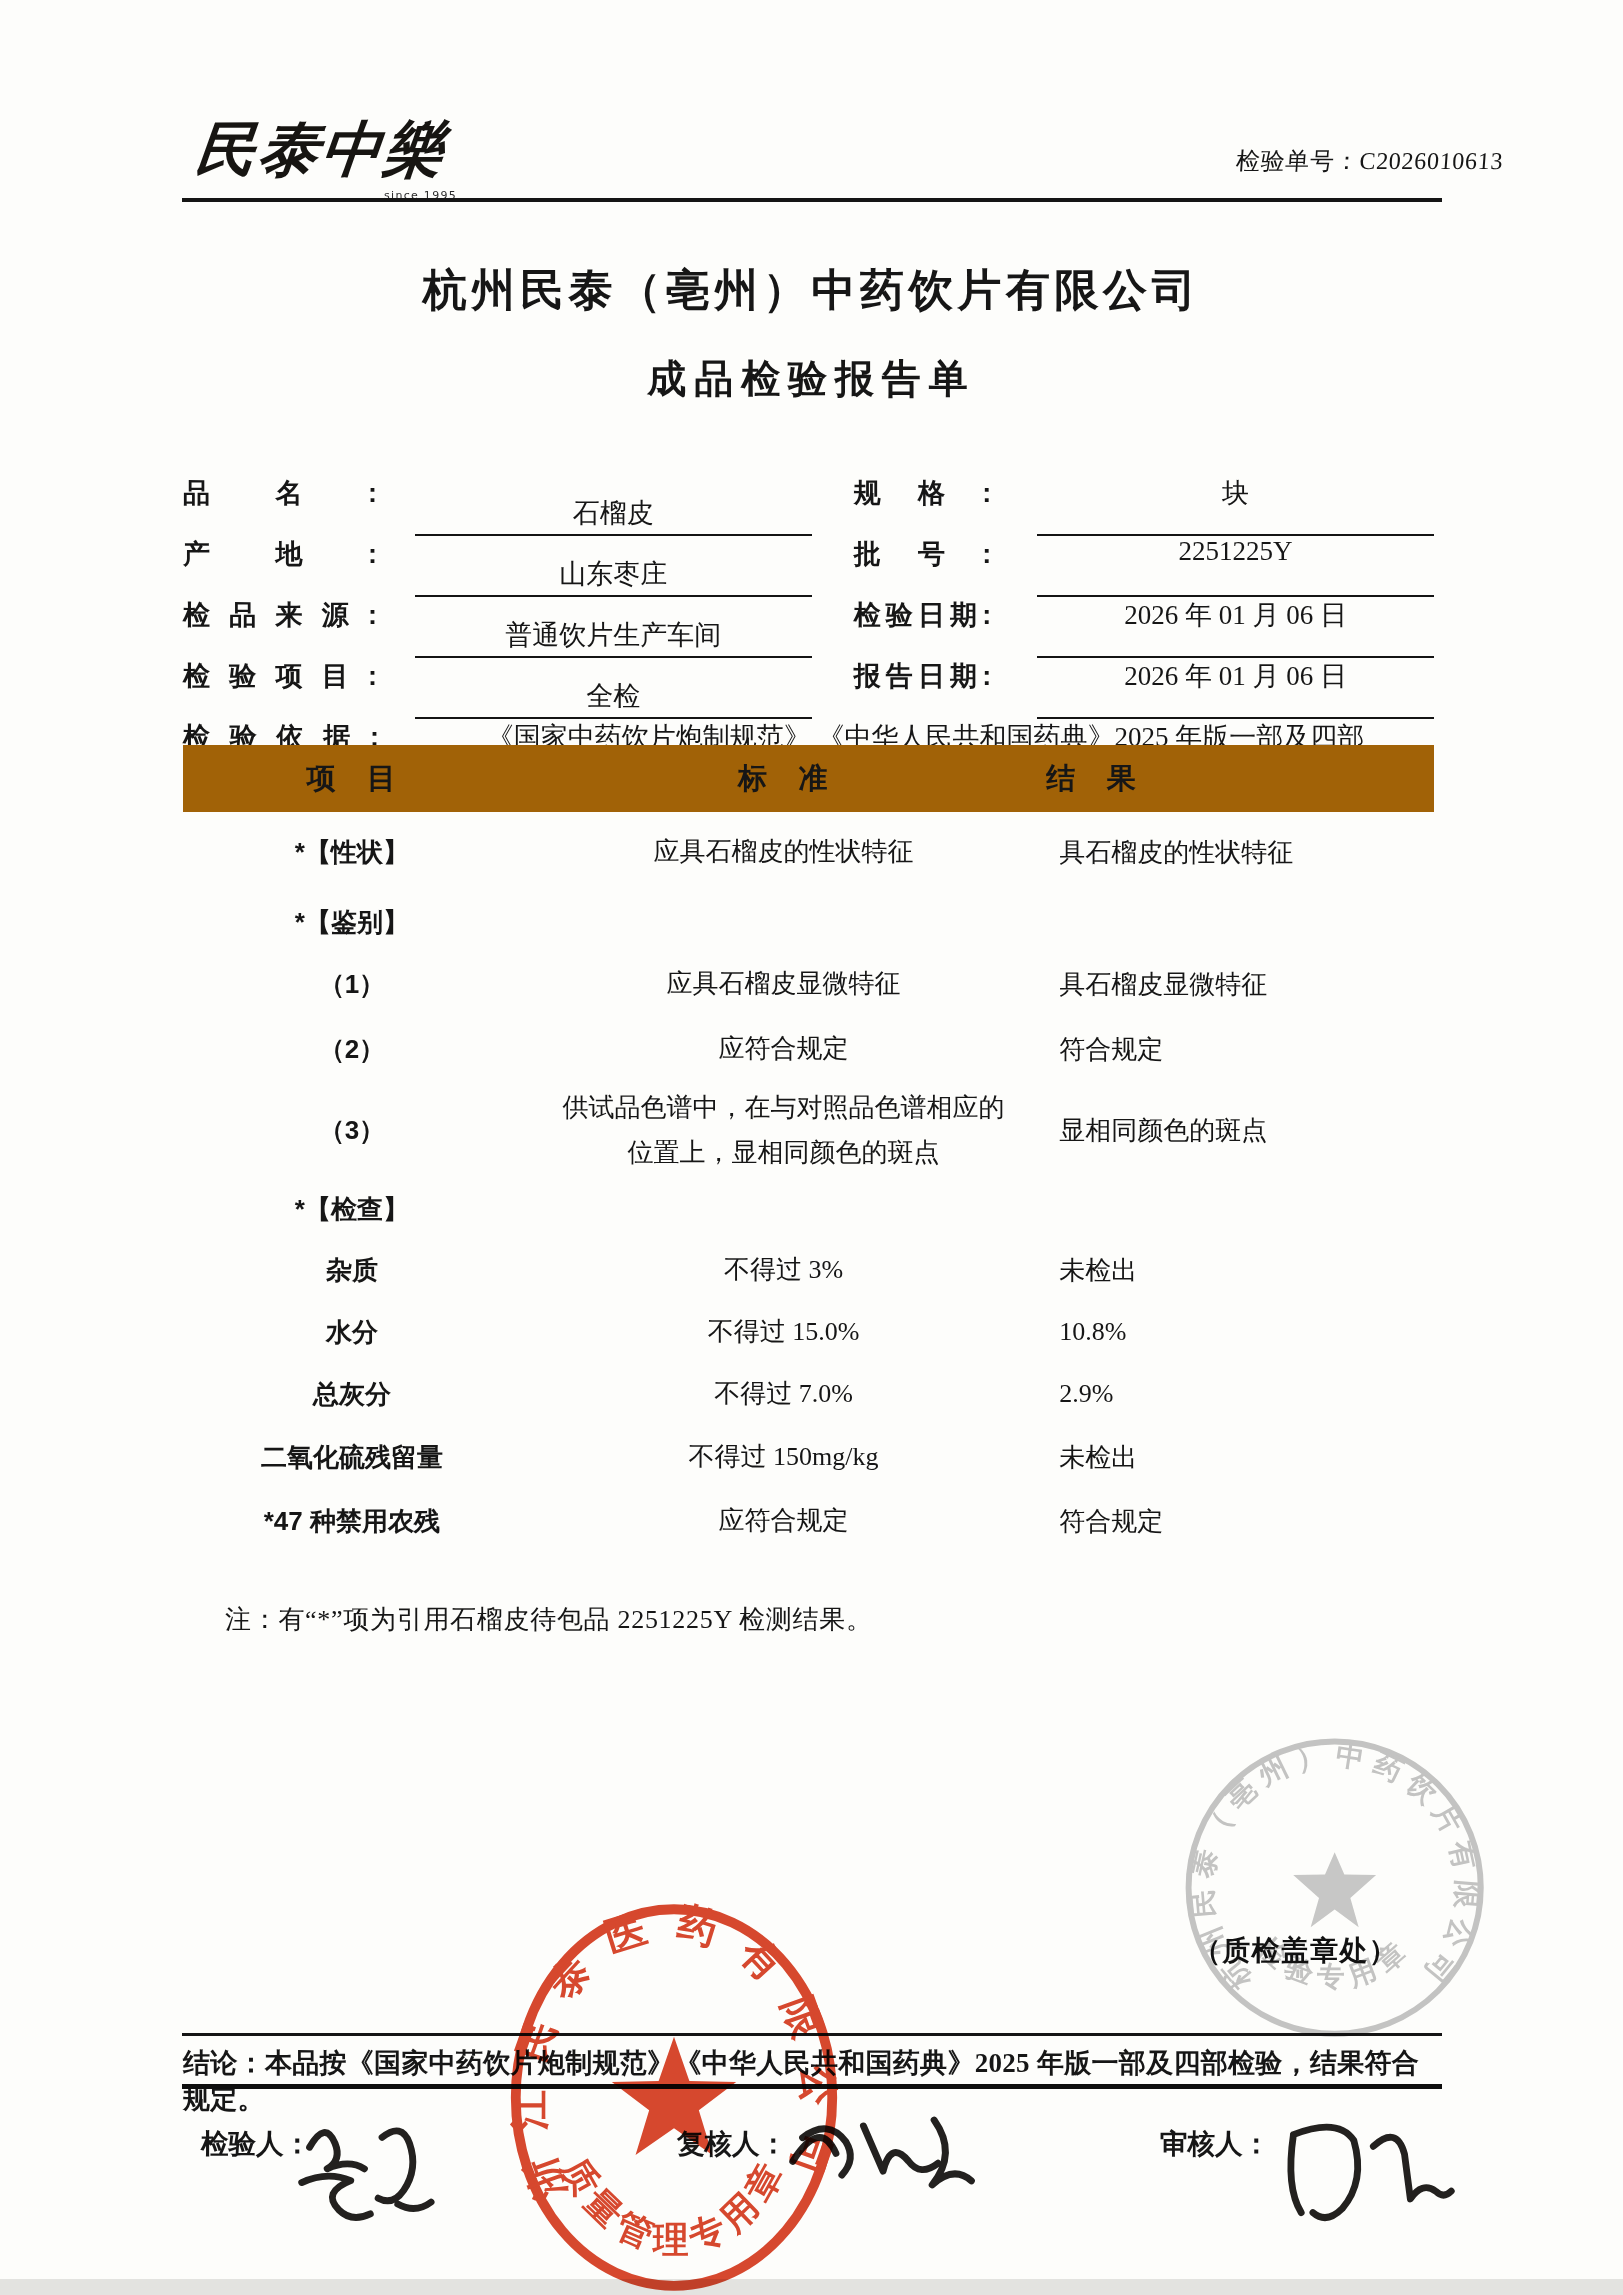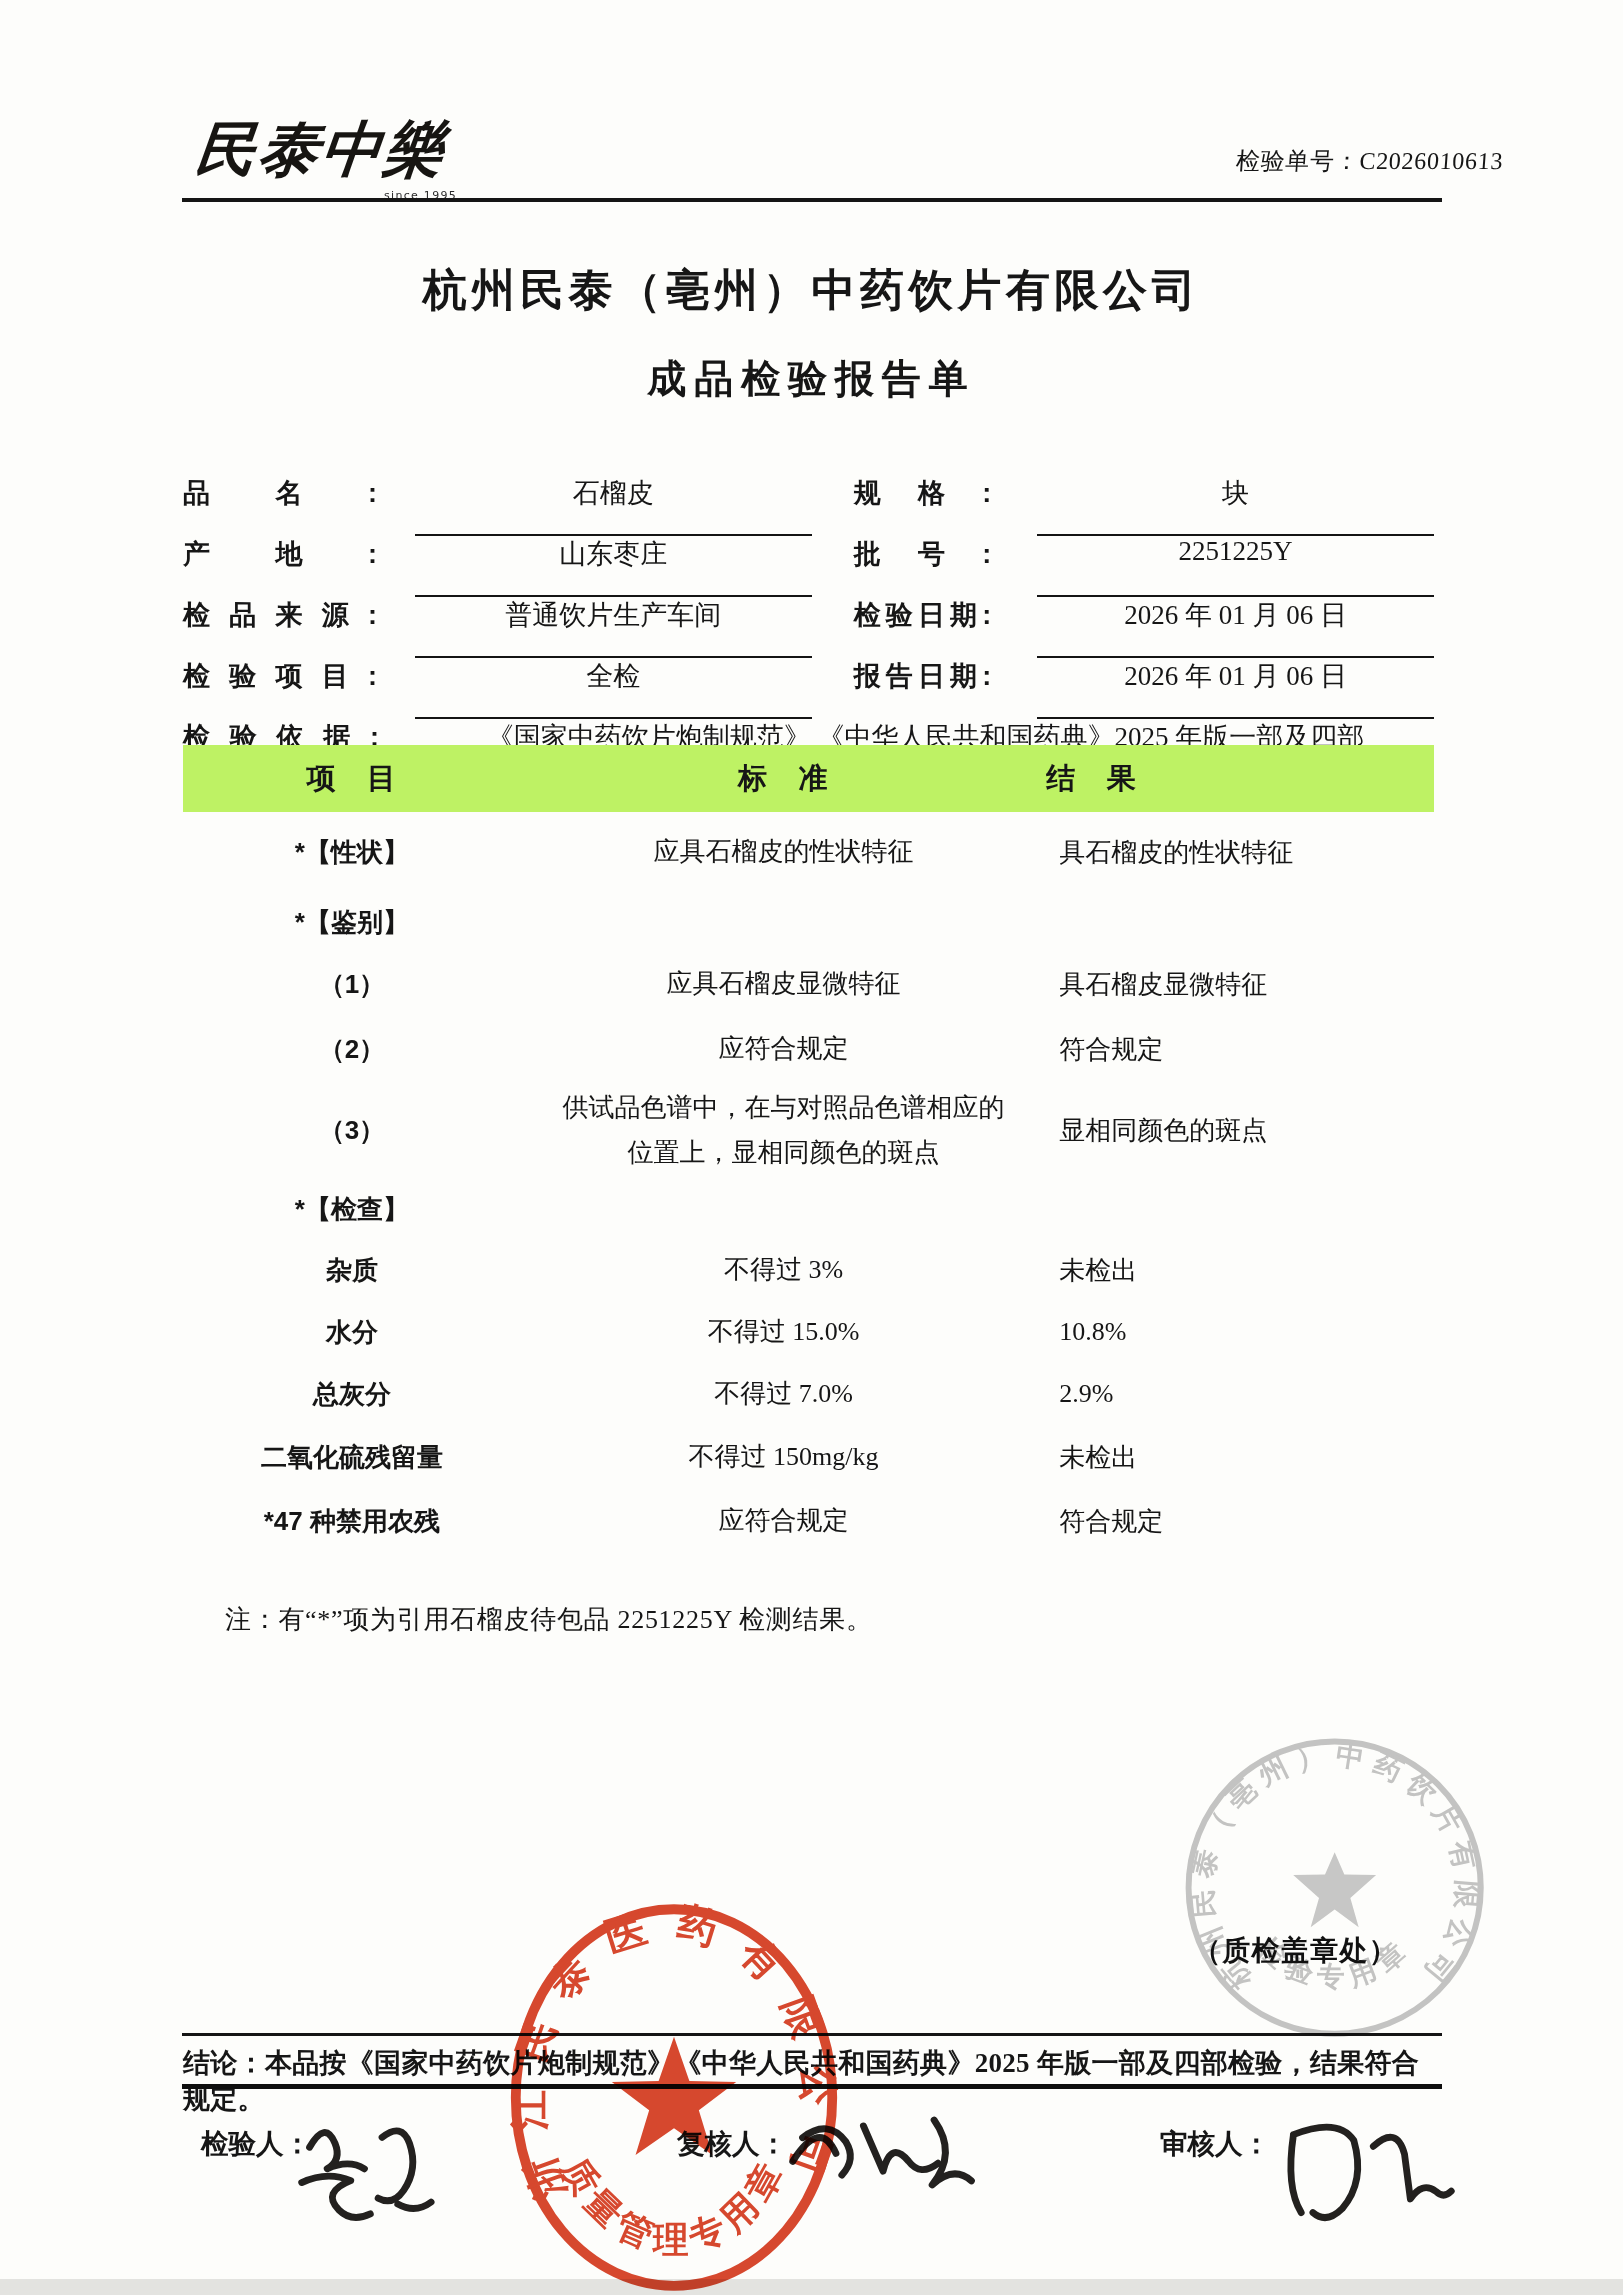--- a/index.html
+++ b/index.html
@@ -39,27 +39,27 @@
   .info-row { display:flex; height:61px; }
   .ilabel {
     display:inline-block; font-weight:bold; text-align:justify; text-align-last:justify;
     font-family:"Liberation Sans","DejaVu Sans",sans-serif; padding-bottom:5.2px;
   }
   .ilabel.l1 { width:196px; }
   .ilabel.l2 { width:139px; margin-left:42px; }
   .ivalue {
     border-bottom:2.6px solid #141414; text-align:center; padding-bottom:5.2px;
   }
-  .iv-left  { width:401px; margin-left:38px; }
+  .iv-left  { width:401px; margin-left:38px;margin-top:20px; }
   .iv-right { width:401px; margin-left:46px; }
   .iv-wide  { width:1017px; margin-left:38px; letter-spacing:0px; }
   
   .rtable { position:absolute; left:183px; top:745px; width:1251px; }
   .thead {
-    height:67px; background:#bef264; display:flex; align-items:center;
+    height:67px; background:#a16207; display:flex; align-items:center;
     font-weight:bold; font-size:29px; letter-spacing:1.3px;
     font-family:"Liberation Sans","DejaVu Sans",sans-serif;
   }
   .trow { display:flex; align-items:center; font-size:26px; }
   .c1 { width:27%; text-align:center; font-weight:bold;
         font-family:"Liberation Sans","DejaVu Sans",sans-serif; }
   .c2 { width:42%; text-align:center; padding:0 41px; line-height:1.7; }
   .c3 { width:31%; text-align:left; padding:0 13px; }
   .thead .c1,.thead .c2,.thead .c3 { font-weight:bold; padding:0; }
   .note-line { position:absolute; left:225px; top:1602px; font-size:26px; letter-spacing:0.7px; }

